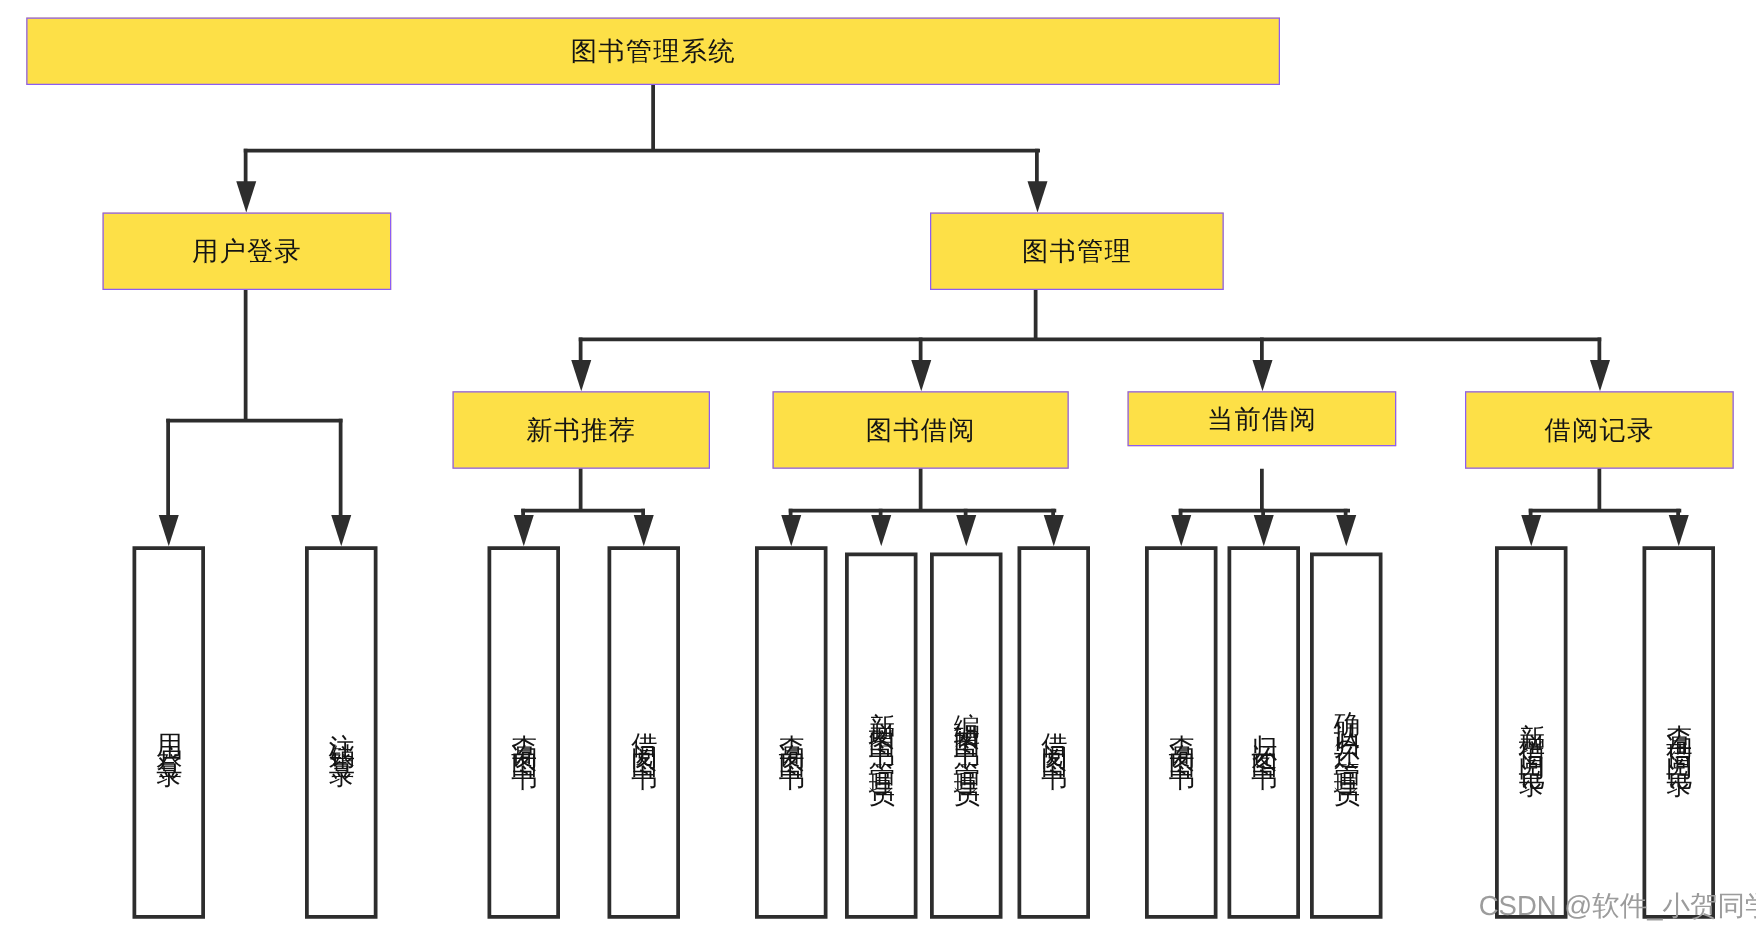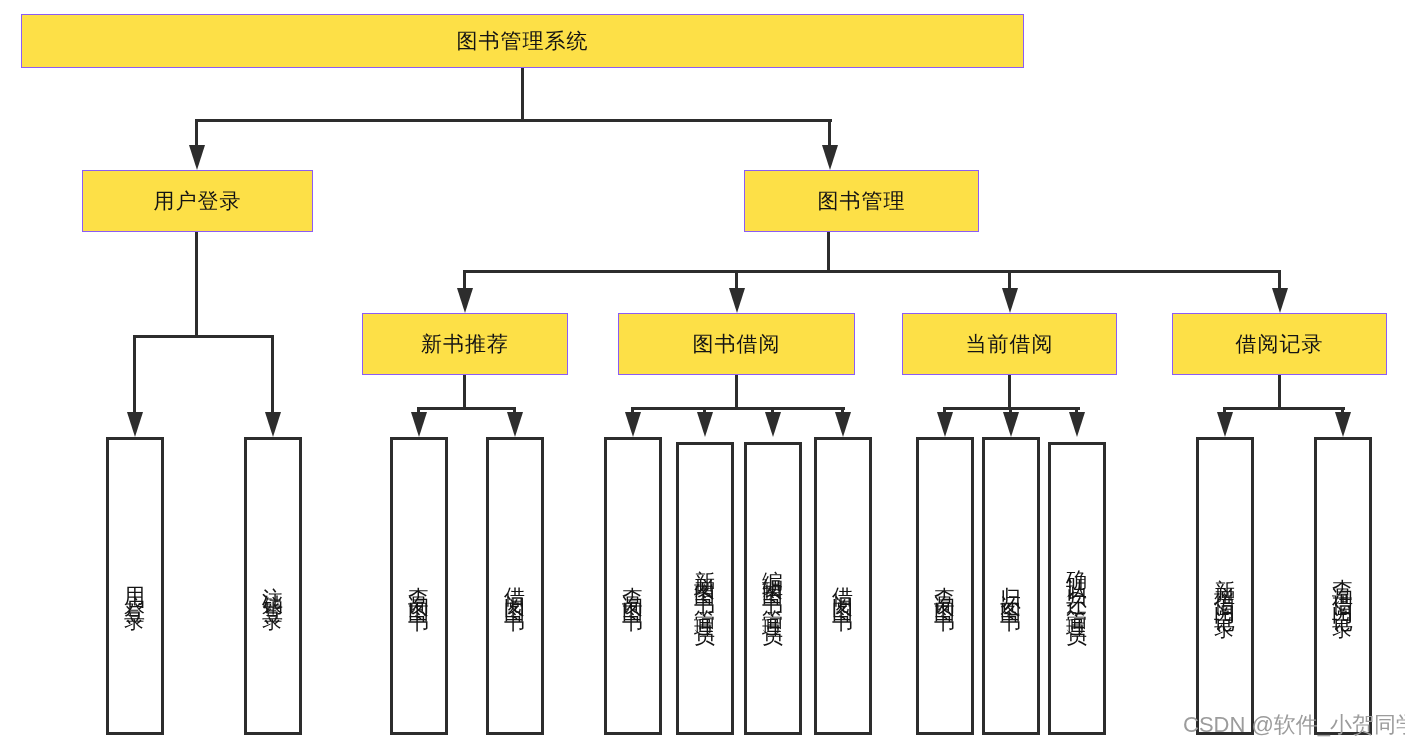--- a/index.html
+++ b/index.html
@@ -90,21 +90,21 @@
   <div class="arrowhead" style="left:457px; top:288px;"></div>
   <div class="vline" style="left:735px; top:270px; width:3px; height:21px;"></div>
   <div class="arrowhead" style="left:729px; top:288px;"></div>
   <div class="vline" style="left:1008px; top:270px; width:3px; height:21px;"></div>
   <div class="arrowhead" style="left:1002px; top:288px;"></div>
   <div class="vline" style="left:1278px; top:270px; width:3px; height:21px;"></div>
   <div class="arrowhead" style="left:1272px; top:288px;"></div>
 
   <div class="box" style="left:362px; top:313px; width:206px; height:62px;">新书推荐</div>
   <div class="box" style="left:618px; top:313px; width:237px; height:62px;">图书借阅</div>
-  <div class="box" style="left:902px; top:313px; width:215px; height:62px;">当前借阅</div>
+  <div class="box" style="left:902px; top:313px; width:215px; height:44px;">当前借阅</div>
   <div class="box" style="left:1172px; top:313px; width:215px; height:62px;">借阅记录</div>
 
   <div class="vline" style="left:463px; top:375px; width:3px; height:33px;"></div>
   <div class="hline" style="left:417px; top:407px; width:99px; height:3px;"></div>
   <div class="vline" style="left:417px; top:407px; width:3px; height:8px;"></div>
   <div class="arrowhead" style="left:411px; top:412px;"></div>
   <div class="vline" style="left:513px; top:407px; width:3px; height:8px;"></div>
   <div class="arrowhead" style="left:507px; top:412px;"></div>
 
   <div class="vline" style="left:735px; top:375px; width:3px; height:33px;"></div>

